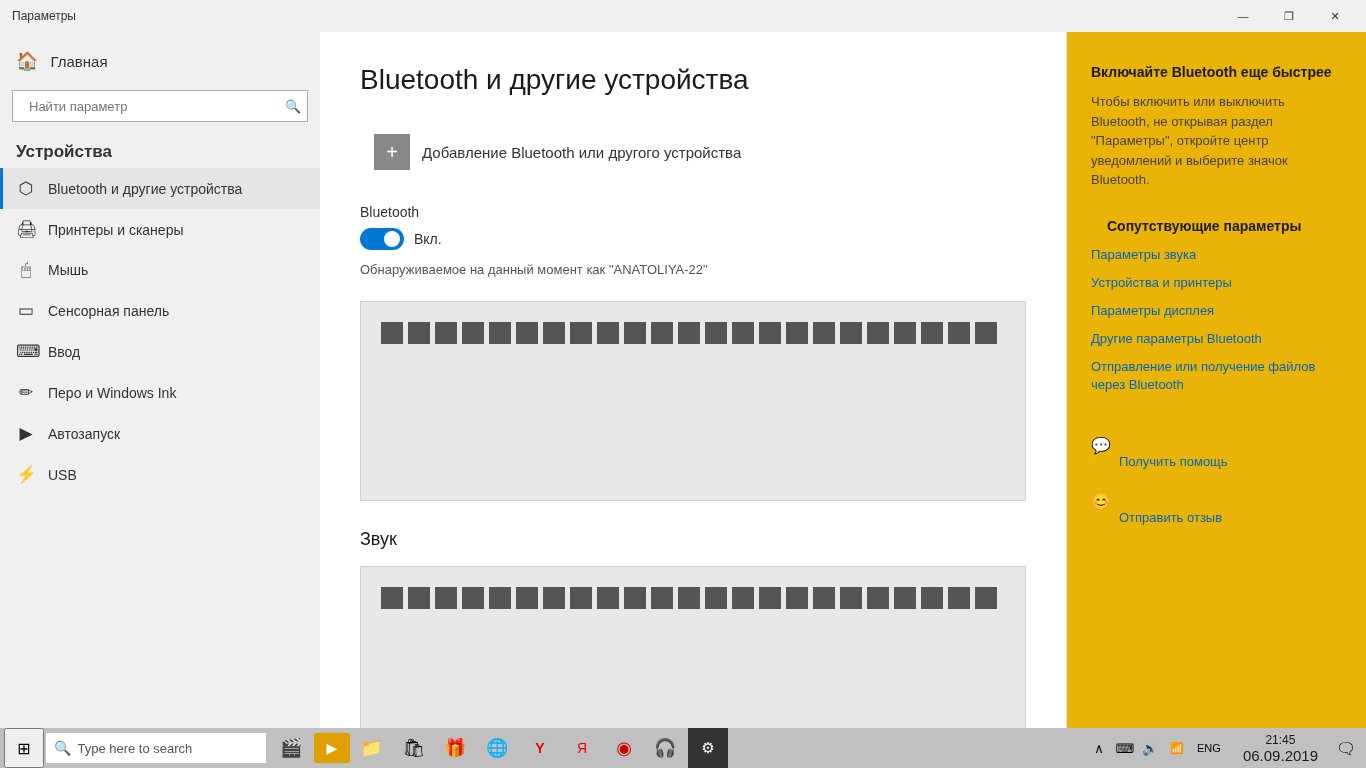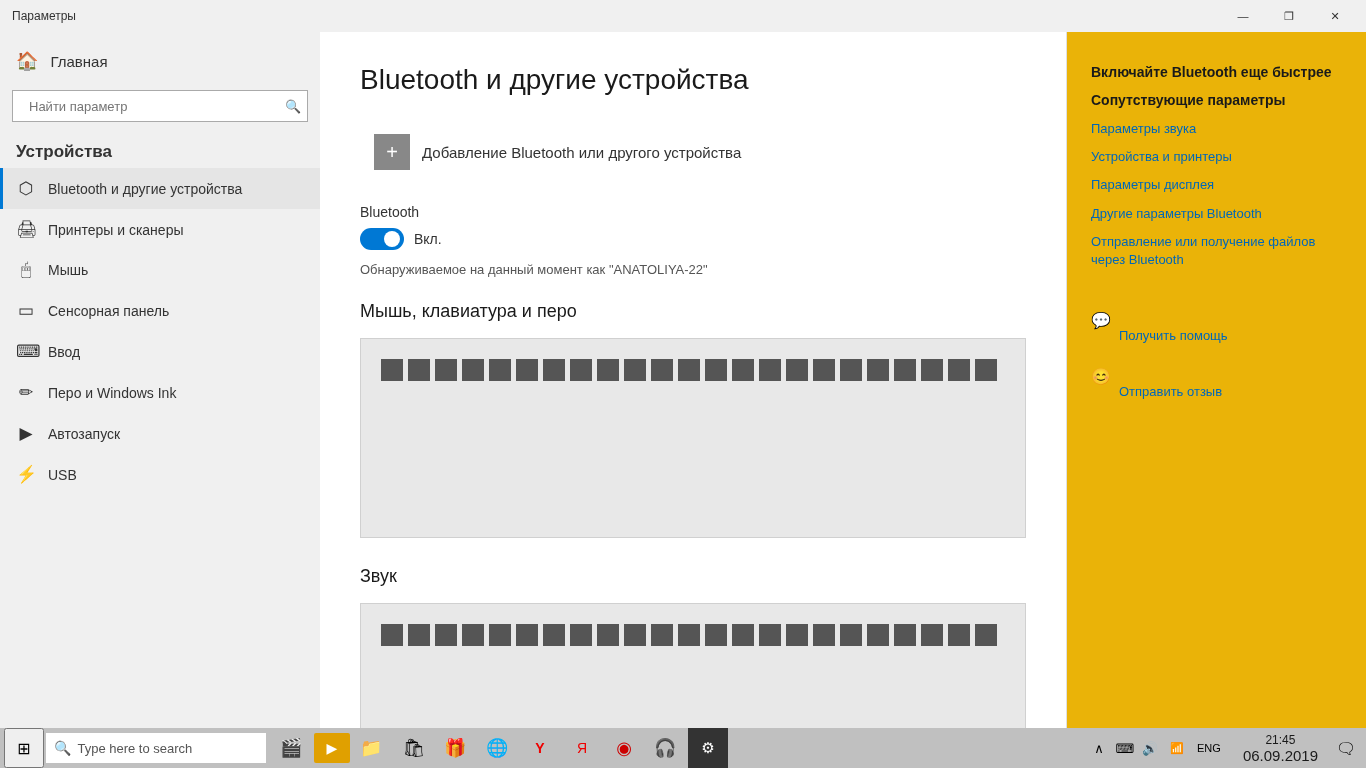--- a/index.html
+++ b/index.html
@@ -249,20 +249,21 @@
       font-size: 13px;
       color: #444;
       line-height: 1.5;
       margin-bottom: 28px;
     }
     .related-title {
       font-size: 14px;
       font-weight: 600;
       color: #1a1a1a;
       margin-bottom: 12px;
+      margin-left: 16px;
     }
     .related-link {
       display: block;
       font-size: 13px;
       color: #0067b8;
       text-decoration: none;
       cursor: pointer;
       margin-bottom: 10px;
       line-height: 1.4;
     }
@@ -458,21 +459,20 @@
     <div class="section-label">Bluetooth</div>
     <div class="toggle-row">
       <div class="toggle">
         <div class="toggle-track"></div>
         <div class="toggle-thumb"></div>
       </div>
       <span class="toggle-label">Вкл.</span>
     </div>
     <div class="discoverable-text">Обнаруживаемое на данный момент как "ANATOLIYA-22"</div>
 
-    <h2 class="subsection-title">Мышь, клавиатура и перо</h2>
     <div class="device-list-box">
       <div class="device-row-squares">
         <div class="kbd-square"></div>
         <div class="kbd-square"></div>
         <div class="kbd-square"></div>
         <div class="kbd-square"></div>
         <div class="kbd-square"></div>
         <div class="kbd-square"></div>
         <div class="kbd-square"></div>
         <div class="kbd-square"></div>
@@ -519,20 +519,21 @@
         <div class="kbd-square"></div>
         <div class="kbd-square"></div>
         <div class="kbd-square"></div>
         <div class="kbd-square"></div>
       </div>
     </div>
   </div>
 
   <div class="right-panel">
     <div class="right-panel-title">Включайте Bluetooth еще быстрее</div>
+    <div class="right-panel-desc">Чтобы включить или выключить Bluetooth, не открывая раздел "Параметры", откройте центр уведомлений и выберите значок Bluetooth.</div>
     <div class="related-title">Сопутствующие параметры</div>
     <a class="related-link">Параметры звука</a>
     <a class="related-link">Устройства и принтеры</a>
     <a class="related-link">Параметры дисплея</a>
     <a class="related-link">Другие параметры Bluetooth</a>
     <a class="related-link">Отправление или получение файлов через Bluetooth</a>
     <br>
     <div class="help-row">
       <span class="help-icon">💬</span>
       <a class="help-link">Получить помощь</a>

